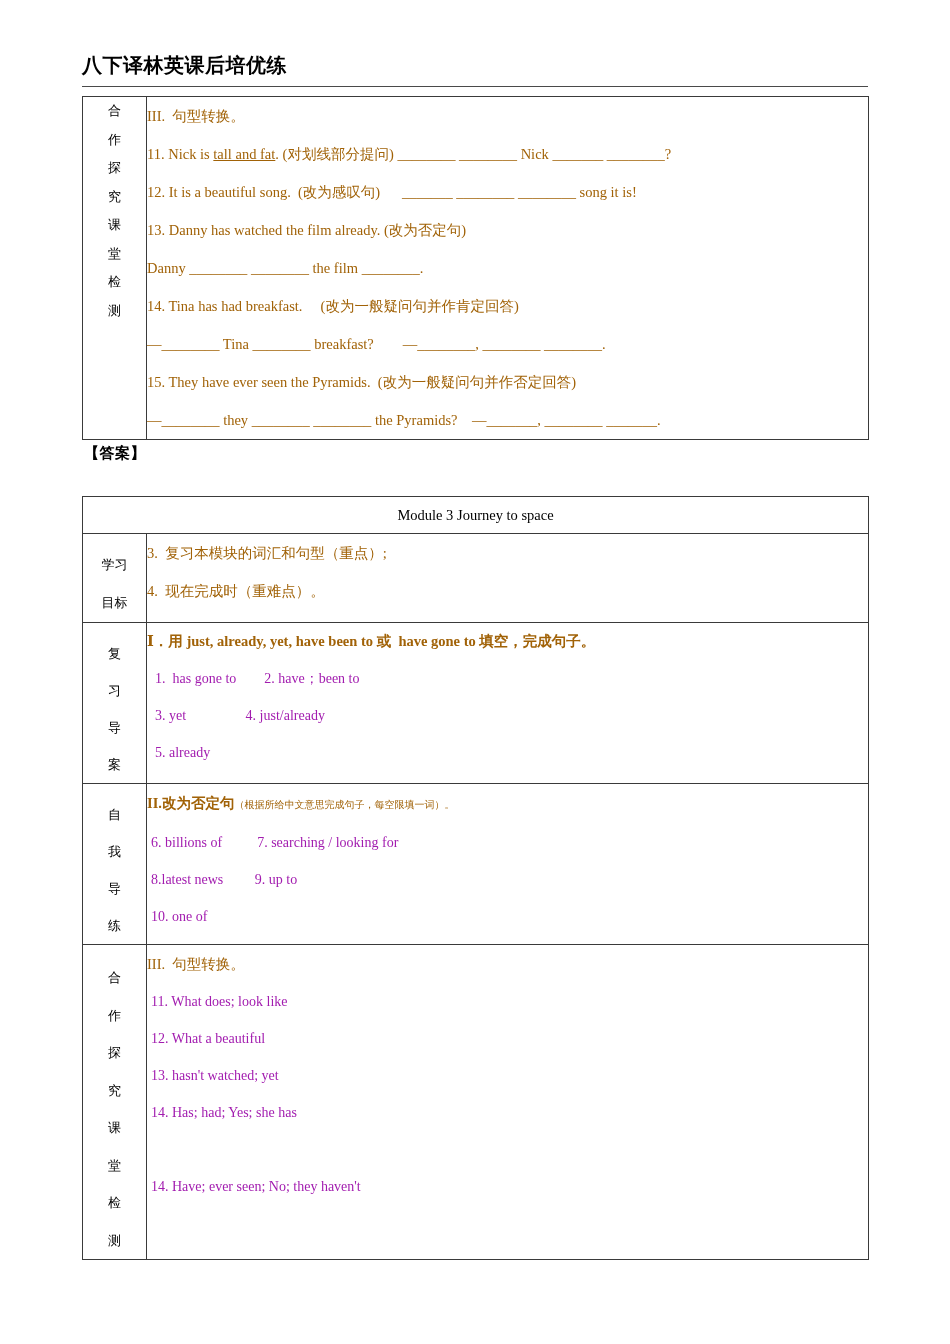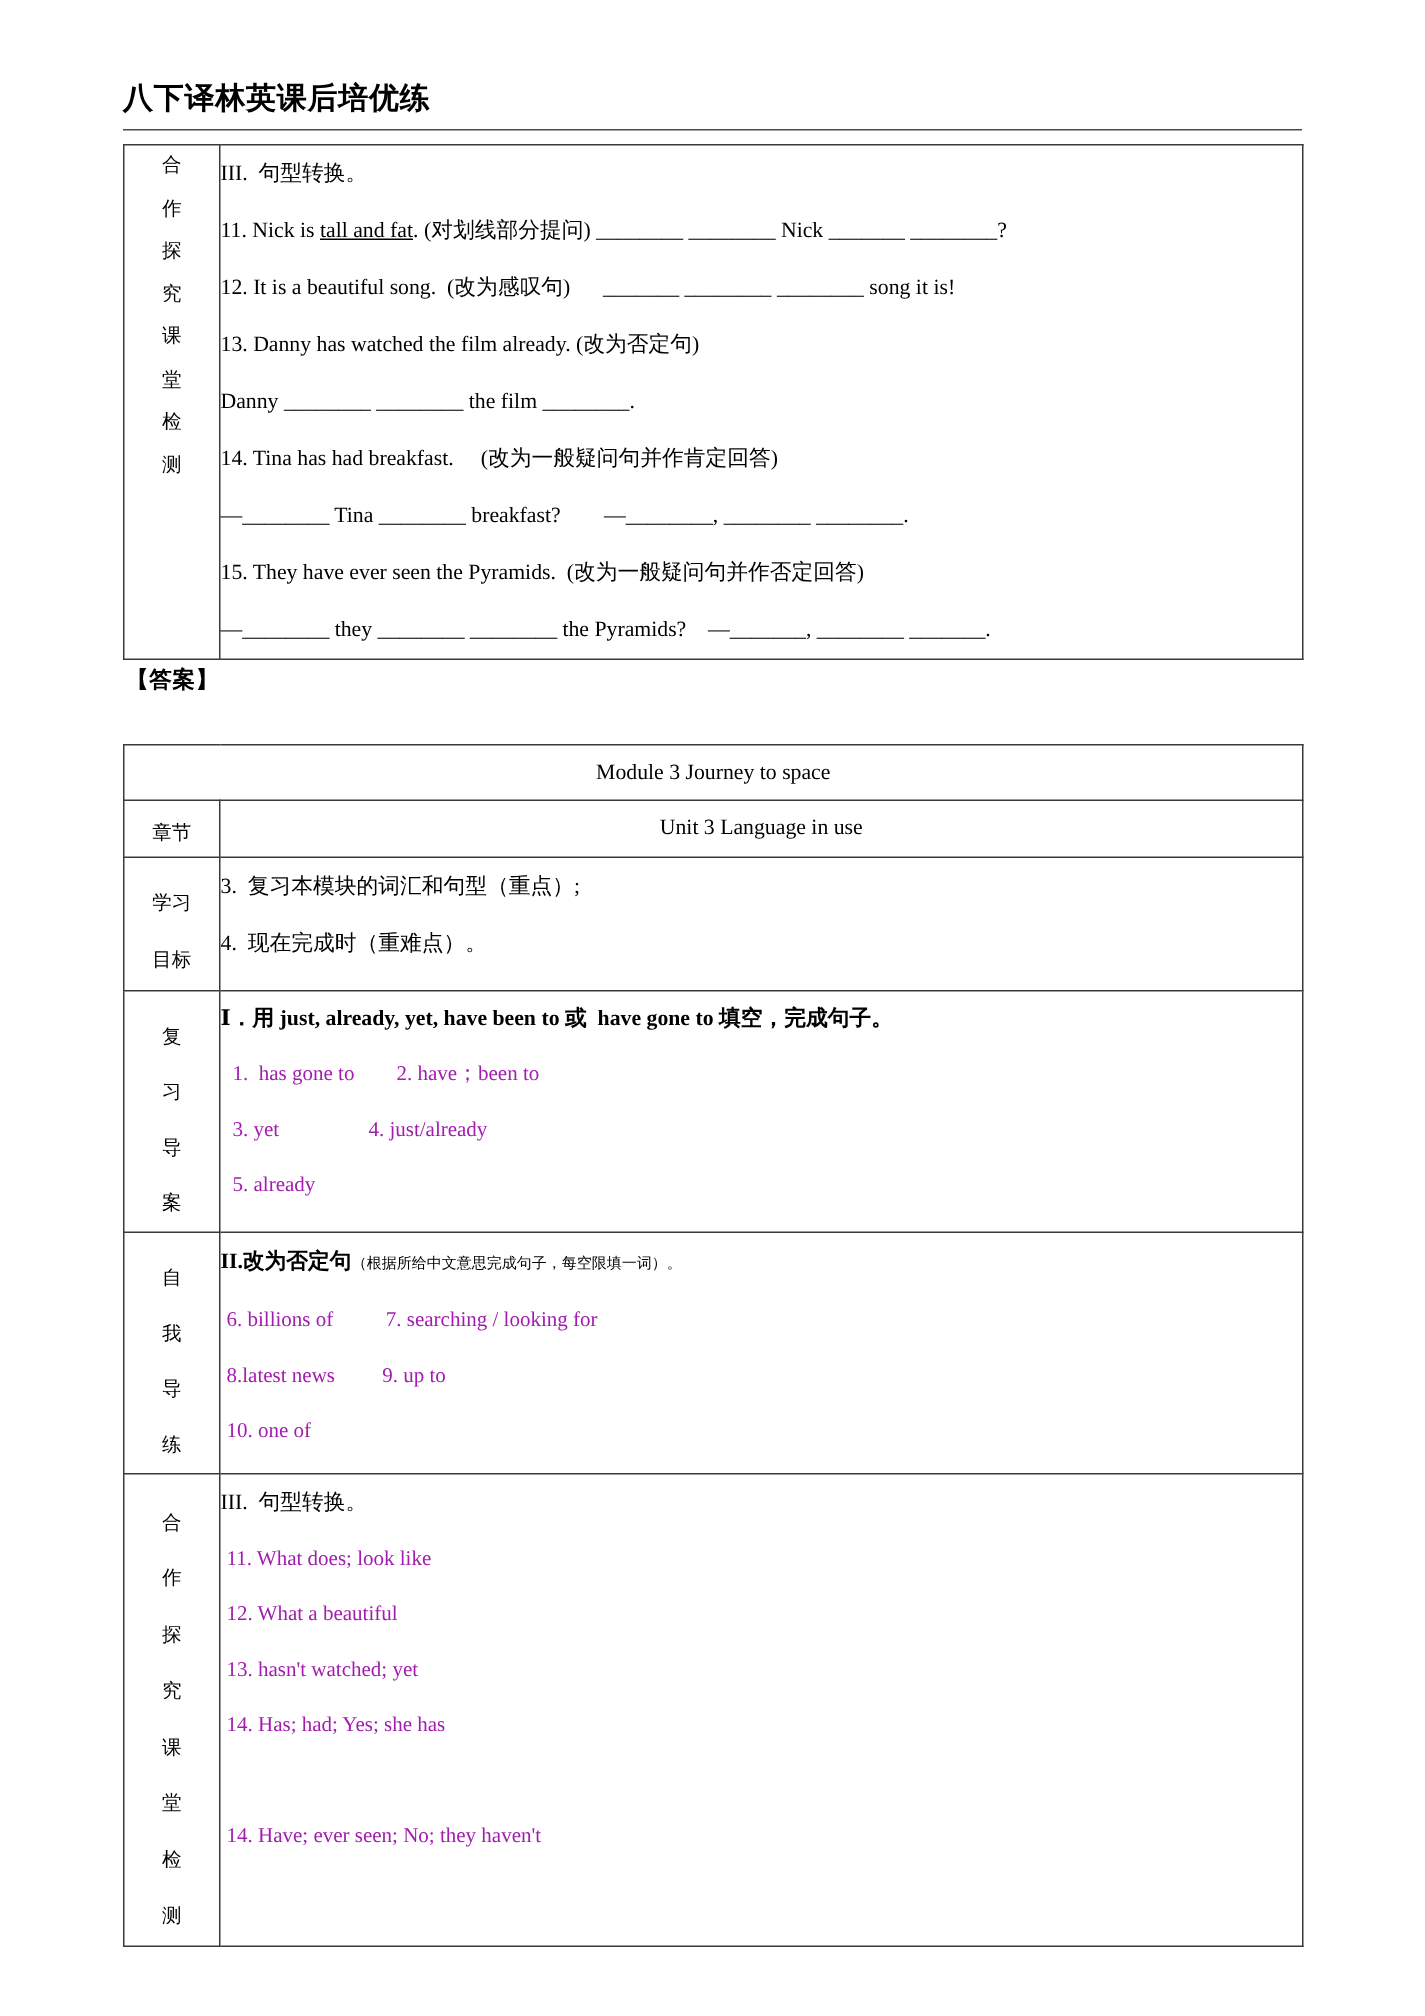--- a/index.html
+++ b/index.html
@@ -81,21 +81,21 @@
   }
   td.bodycol {
     padding: 6px 10px 8px 12px;
   }
 
   
   .ln {
     font-family: "Liberation Serif", "DejaVu Serif", serif;
     font-size: 14.5px;
     line-height: 38px;
-    color: #000000;
+    color: #a16207;
     white-space: pre;
   }
   .u { text-decoration: underline; }
   .cn { font-family: "DejaVu Sans", "Liberation Sans", sans-serif; font-size: 10px; }
 
   
   .answer-tag {
     position: absolute;
     left: 84px;
     top: 444px;
@@ -190,30 +190,20 @@
         <col style="width:722px">
       </colgroup>
     <tbody>
 
       <tr>
         <td class="centercell" colspan="2">
           <div class="centered">Module 3 Journey to space</div>
         </td>
       </tr>
 
-      <tr>
-        <td class="labelcol two">
-          <div class="vstack">
-              <span class="hdr-cn">章节</span>
-            </div>
-        </td>
-        <td class="centercell">
-          <div class="centered">Unit 3 Language in use</div>
-        </td>
-      </tr>
 
       <tr>
         <td class="labelcol two">
           <div class="vstack" style="padding-top:4px">
             <span class="hdr-cn" style="line-height:38px">学习</span>
             <span class="hdr-cn" style="line-height:38px">目标</span>
           </div>
         </td>
         <td class="bodycol">
           <div class="ln">3.  复习本模块的词汇和句型（重点）;</div>

